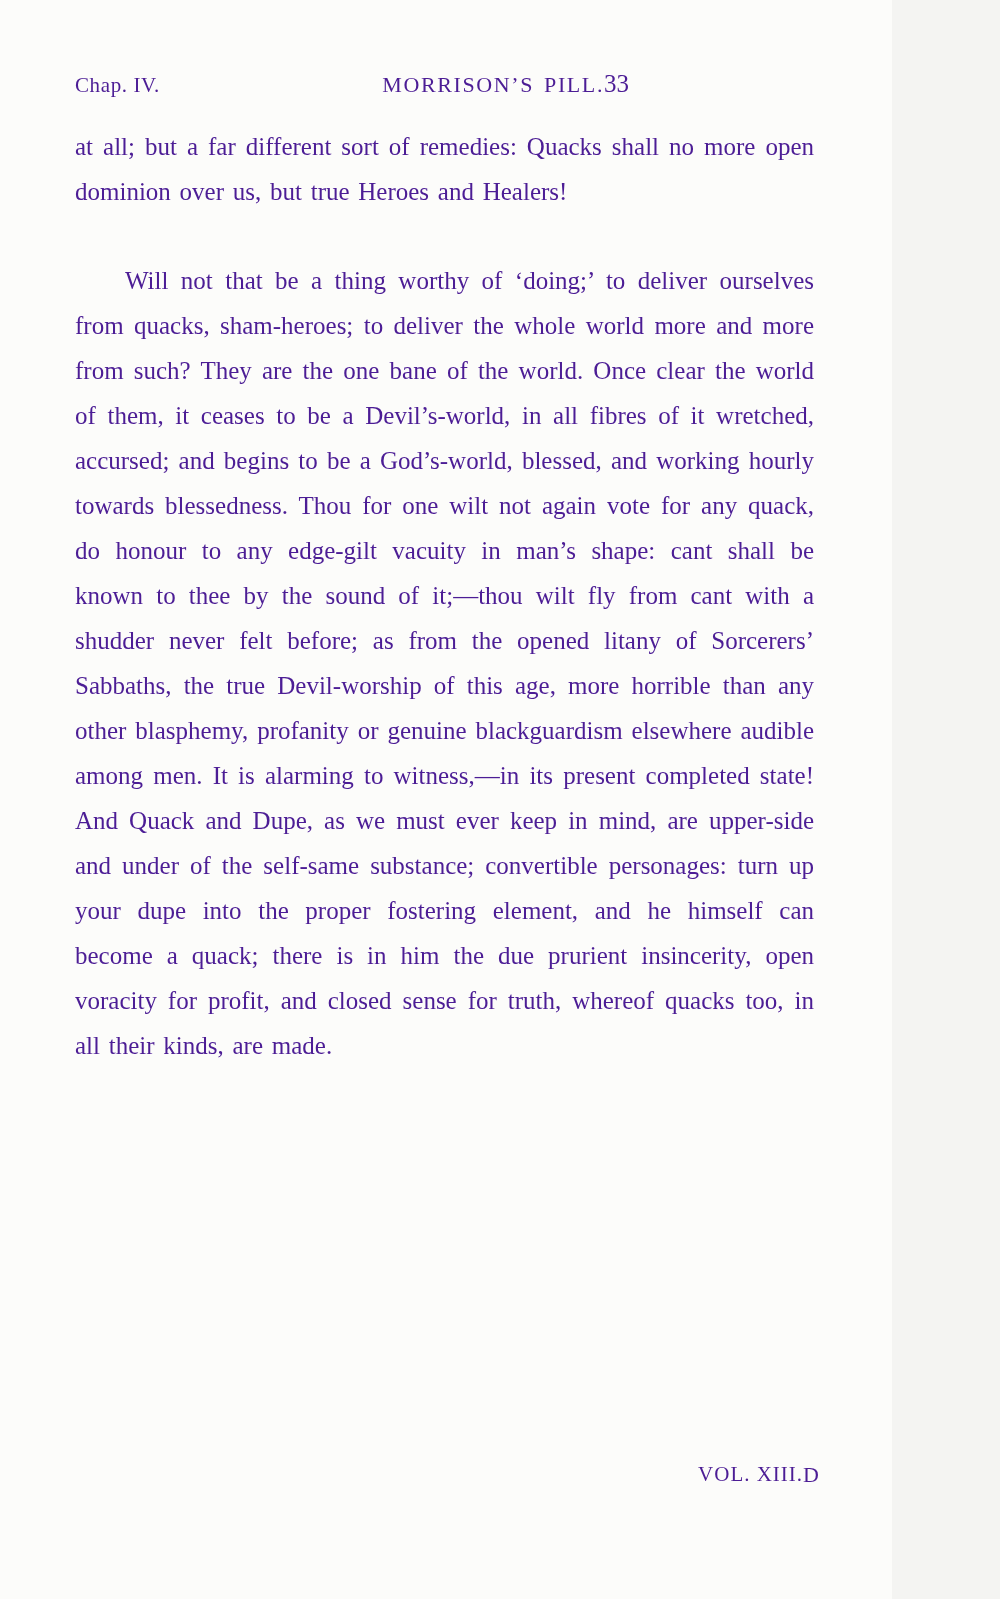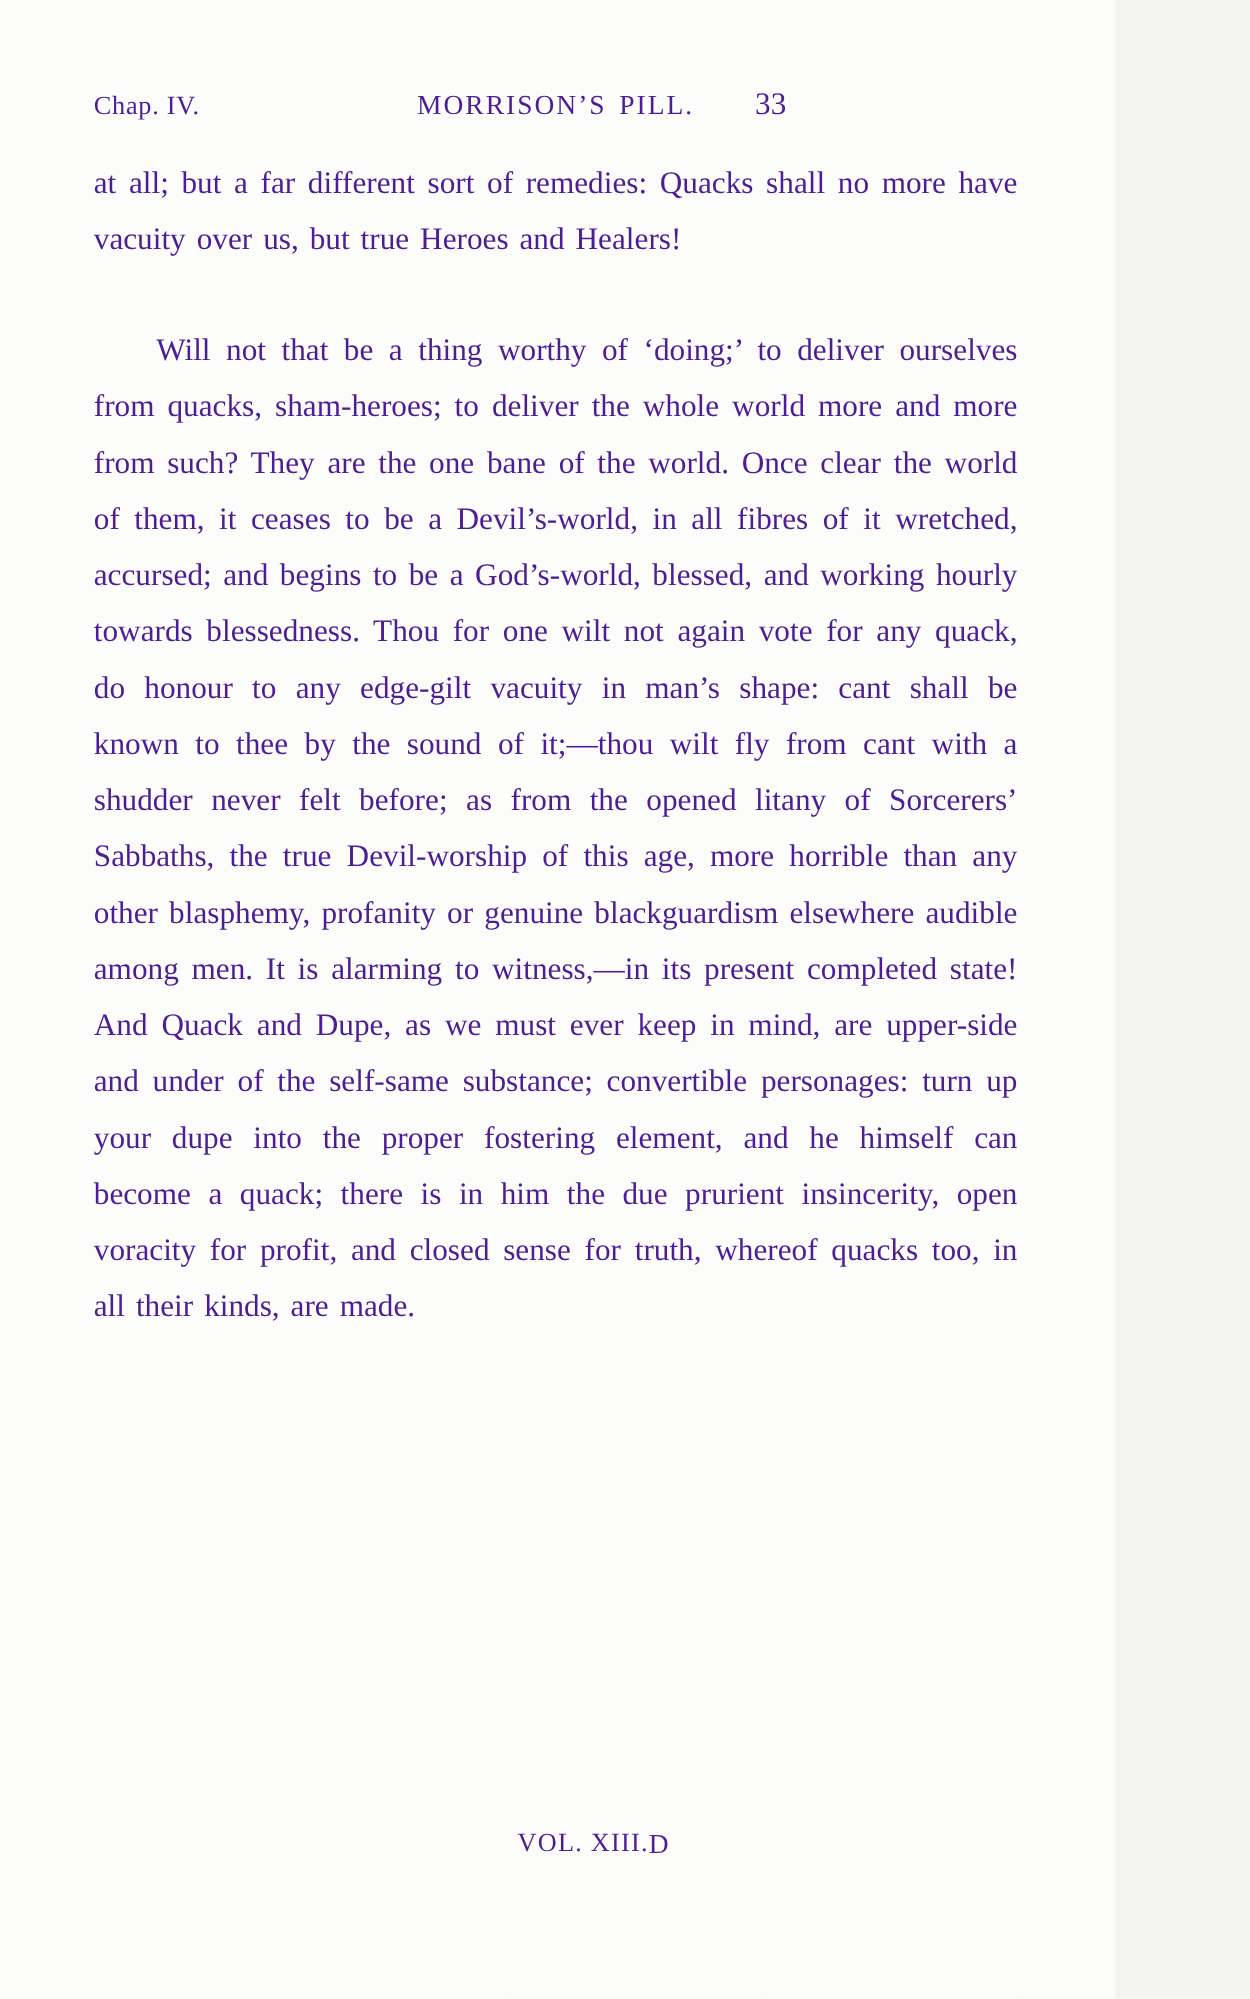--- a/index.html
+++ b/index.html
@@ -26,21 +26,21 @@
     align-items: baseline;
     padding: 70px 78px 0 75px;
   }
   .header-chapter {
     width: 210px;
     font-size: 21px;
     letter-spacing: 0.6px;
   }
   .header-title {
     flex: 1;
-    text-align: center;
+    text-align: right;
     font-size: 22px;
     letter-spacing: 1.6px;
     word-spacing: 3px;
   }
   .header-pagenum {
     width: 210px;
     font-size: 25px;
   }
   .body-text {
     padding: 26px 78px 0 75px;
@@ -60,42 +60,42 @@
   }
   p.section-start {
     margin-top: 44px;
   }
   .page-footer {
     position: absolute;
     top: 1462px;
     left: 0;
     right: 0;
     display: flex;
-    justify-content: center;
+    justify-content: flex-end;
     padding: 0 72px 0 130px;
     font-size: 21px;
     letter-spacing: 1px;
   }
   .footer-signature {
     font-size: 22px;
   }
 </style>
 </head>
 <body>
 
 <div class="page">
 
   <div class="page-header">
     <div class="header-chapter">Chap. IV.</div>
     <div class="header-title">MORRISON’S PILL.</div>
     <div class="header-pagenum">33</div>
   </div>
 
   <div class="body-text">
-    <p class="continuation">at all; but a far different sort of remedies: Quacks shall no more have vacuity over us, but true Heroes and Healers!</p>
+    <p class="continuation">at all; but a far different sort of remedies: Quacks shall no more open dominion over us, but true Heroes and Healers!</p>
     <p class="indented section-start">Will not that be a thing worthy of ‘doing;’ to deliver ourselves from quacks, sham-heroes; to deliver the whole world more and more from such? They are the one bane of the world. Once clear the world of them, it ceases to be a Devil’s-world, in all fibres of it wretched, accursed; and begins to be a God’s-world, blessed, and working hourly towards blessedness. Thou for one wilt not again vote for any quack, do honour to any edge-gilt vacuity in man’s shape: cant shall be known to thee by the sound of it;—thou wilt fly from cant with a shudder never felt before; as from the opened litany of Sorcerers’ Sabbaths, the true Devil-worship of this age, more horrible than any other blasphemy, profanity or genuine blackguardism elsewhere audible among men. It is alarming to witness,—in its present completed state! And Quack and Dupe, as we must ever keep in mind, are upper-side and under of the self-same substance; convertible personages: turn up your dupe into the proper fostering element, and he himself can become a quack; there is in him the due prurient insincerity, open voracity for profit, and closed sense for truth, whereof quacks too, in all their kinds, are made.</p>
   </div>
 
   <div class="page-footer">
     <div class="footer-volume">VOL. XIII.</div>
     <div class="footer-signature">D</div>
   </div>
 
 </div>
 

